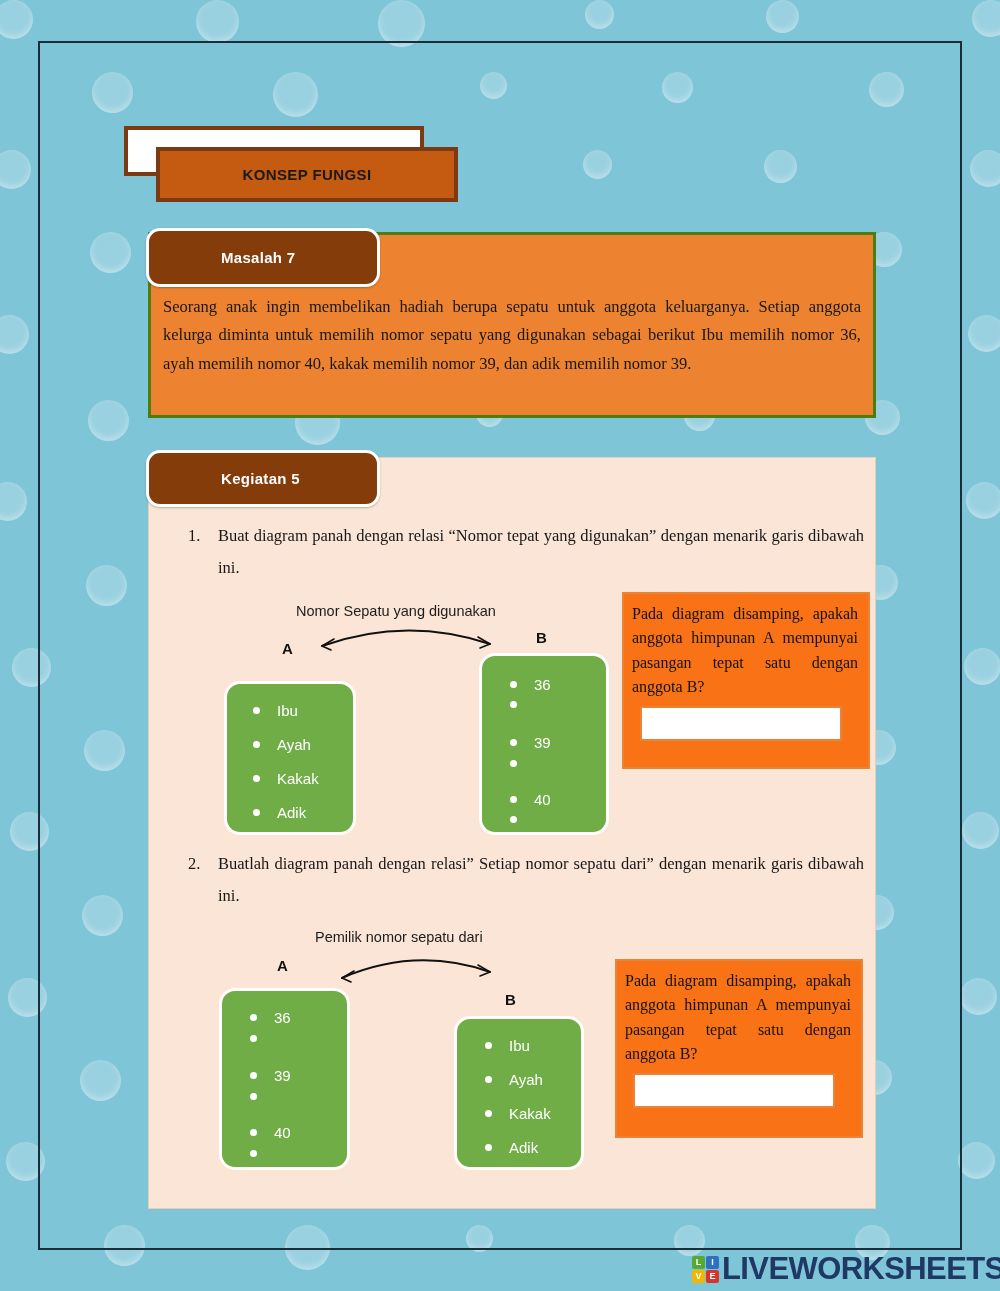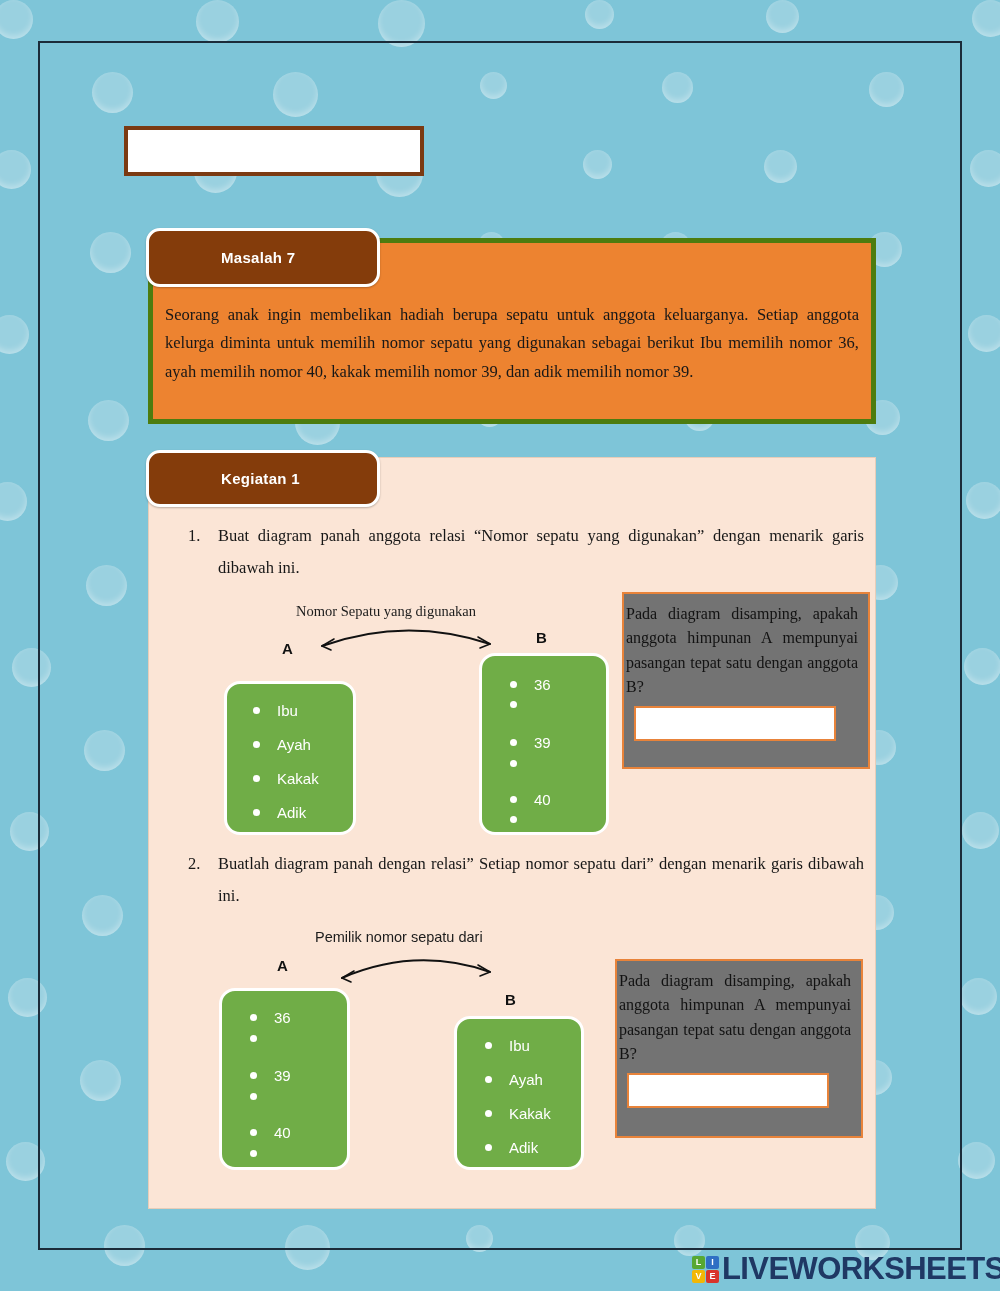--- a/index.html
+++ b/index.html
@@ -77,23 +77,22 @@
   }
 
   
   #masalah-panel {
     position: absolute;
     left: 148px;
     top: 232px;
     width: 728px;
     height: 186px;
     background: #ed8330;
-    border: 5px solid #4d7c0f;
-    box-sizing: border-box;
-    margin-top: 6px;
+    border: 3px solid #4d7c0f;
+    box-sizing: border-box;
   }
   #masalah-body {
     position: absolute;
     left: 12px;
     top: 58px;
     right: 12px;
     font-family: "Liberation Serif", serif;
     font-size: 16.5px;
     line-height: 1.72;
     color: #171717;
@@ -203,24 +202,24 @@
     margin-left: 17px;
   }
   .arc-svg {
     position: absolute;
     overflow: visible;
   }
 
   
   .ask-box {
     position: absolute;
-    background: #737373;
+    background: #f97316;
     border: 2px solid #e8833a;
     box-sizing: border-box;
-    padding: 8px 10px 10px 2px;
+    padding: 8px 10px 10px 8px;
   }
   .ask-box .ask-text {
     font-family: "Liberation Serif", serif;
     font-size: 16px;
     line-height: 1.53;
     color: #121212;
     text-align: justify;
   }
   .ask-box .answer-field {
     margin-top: 6px;
@@ -357,45 +356,48 @@
     <div class="bubble" style="left: 285px; top: 1225px; width: 45px; height: 45px;"></div>
     <div class="bubble" style="left: 466px; top: 1225px; width: 27px; height: 27px;"></div>
     <div class="bubble" style="left: 674px; top: 1225px; width: 31px; height: 31px;"></div>
     <div class="bubble" style="left: 855px; top: 1225px; width: 35px; height: 35px;"></div>
   </div>
 
 <div id="page-frame"></div>
 
 <div id="title-area">
   <div id="title-shadow-box"></div>
+  <div id="title-main-box">
+    <span class="t">KONSEP FUNGSI</span>
+  </div>
 </div>
 
 <div id="masalah-panel">
   <div id="masalah-body">Seorang anak ingin membelikan hadiah berupa sepatu untuk anggota keluarganya. Setiap anggota kelurga diminta untuk memilih nomor sepatu yang digunakan sebagai berikut Ibu memilih nomor 36, ayah memilih nomor 40, kakak memilih nomor 39, dan adik memilih nomor 39.</div>
 </div>
 <div id="masalah-tab" class="brown-tab">
   <span class="lbl">Masalah  7</span>
 </div>
 
 <div id="kegiatan-panel"></div>
 <div id="kegiatan-tab" class="brown-tab">
-  <span class="lbl">Kegiatan  1</span>
+  <span class="lbl">Kegiatan  5</span>
 </div>
 
 <div id="q1" class="qitem">
   <span class="num">1.</span>
-  <span class="txt">Buat diagram panah anggota relasi “Nomor sepatu yang digunakan” dengan menarik garis dibawah ini.</span>
+  <span class="txt">Buat diagram panah dengan relasi “Nomor tepat yang digunakan” dengan menarik garis dibawah ini.</span>
 </div>
 
 <div id="q2" class="qitem">
   <span class="num">2.</span>
   <span class="txt">Buatlah diagram panah dengan relasi” Setiap nomor sepatu dari” dengan menarik garis dibawah ini.</span>
 </div>
 
-<div class="relation-label" style="left:296px; top:603px;font-family:Liberation Serif, serif;">Nomor Sepatu yang digunakan</div>
+<div class="relation-label" style="left:296px; top:603px;">Nomor Sepatu yang digunakan</div>
 
 <svg class="arc-svg" style="left:318px; top:620px;" width="180" height="30">
   <path d="M4,26 Q88,-4 172,24" stroke="#111" stroke-width="2" fill="none" stroke-linecap="round"></path>
   <path d="M4,26 L16,19 M4,26 L13,30" stroke="#111" stroke-width="1.6" fill="none" stroke-linecap="round"></path>
   <path d="M172,24 L160,17 M172,24 L162,28" stroke="#111" stroke-width="1.6" fill="none" stroke-linecap="round"></path>
 </svg>
 
 <div class="set-letter" style="left:282px; top:640px;">A</div>
 <div class="set-box" style="left:224px; top:681px; width:132px; height:154px;">
   <div class="set-item" style="left:26px; top:18px;">

